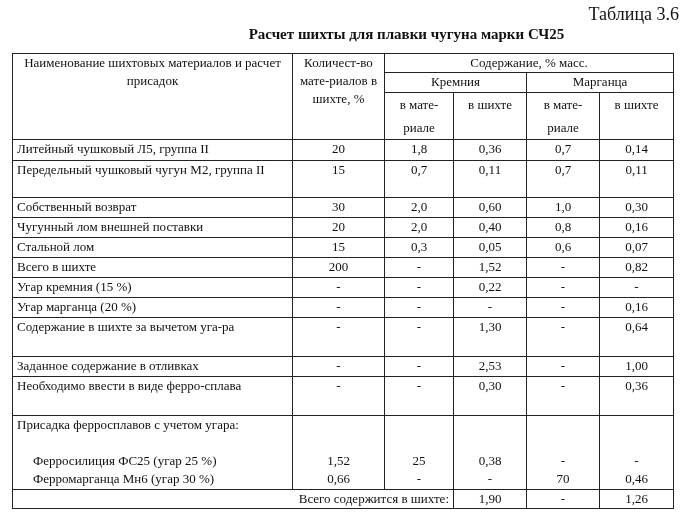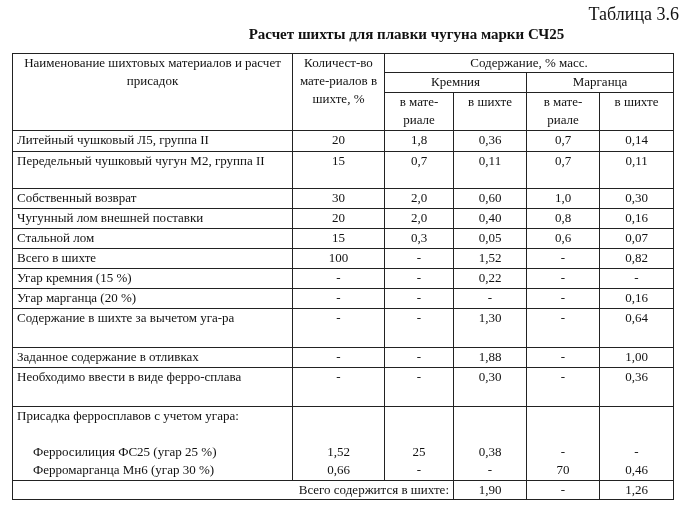--- a/index.html
+++ b/index.html
@@ -51,21 +51,21 @@
       text-align: center;
     }
     table.charge td.num {
       text-align: center;
     }
     table.charge td.name {
       text-align: left;
     }
     table.charge tr.h1 th { height: 18px; }
     table.charge tr.h2 th { height: 19px; }
-    table.charge tr.h3 th { height: 37px; line-height: 18px; }
+    table.charge tr.h3 th { height: 37px; line-height: 23px; }
     tr.r1 td { height: 20px; }
     tr.r2 td { height: 36px; }
     tr.single td { height: 19px; margin-top: 40px; }
     tr.double td { height: 38px; }
     tr.ferro td { height: 73px; }
     tr.total td { height: 18px; }
     .ferro-lines div { height: 18px; }
     td.total-label { text-align: right; padding-right: 6px; }
   </style>
 </head>
@@ -135,21 +135,21 @@
   <tr class="single">
     <td class="name">Стальной лом</td>
     <td class="num">15</td>
     <td class="num">0,3</td>
     <td class="num">0,05</td>
     <td class="num">0,6</td>
     <td class="num">0,07</td>
   </tr>
   <tr class="single">
     <td class="name">Всего в шихте</td>
-    <td class="num">100</td>
+    <td class="num">200</td>
     <td class="num">-</td>
     <td class="num">1,52</td>
     <td class="num">-</td>
     <td class="num">0,82</td>
   </tr>
   <tr class="single">
     <td class="name">Угар кремния (15 %)</td>
     <td class="num">-</td>
     <td class="num">-</td>
     <td class="num">0,22</td>
@@ -169,21 +169,21 @@
     <td class="num">-</td>
     <td class="num">-</td>
     <td class="num">1,30</td>
     <td class="num">-</td>
     <td class="num">0,64</td>
   </tr>
   <tr class="single">
     <td class="name">Заданное содержание в отливках</td>
     <td class="num">-</td>
     <td class="num">-</td>
-    <td class="num">1,88</td>
+    <td class="num">2,53</td>
     <td class="num">-</td>
     <td class="num">1,00</td>
   </tr>
   <tr class="double">
     <td class="name">Необходимо ввести в виде ферро-сплава</td>
     <td class="num">-</td>
     <td class="num">-</td>
     <td class="num">0,30</td>
     <td class="num">-</td>
     <td class="num">0,36</td>

